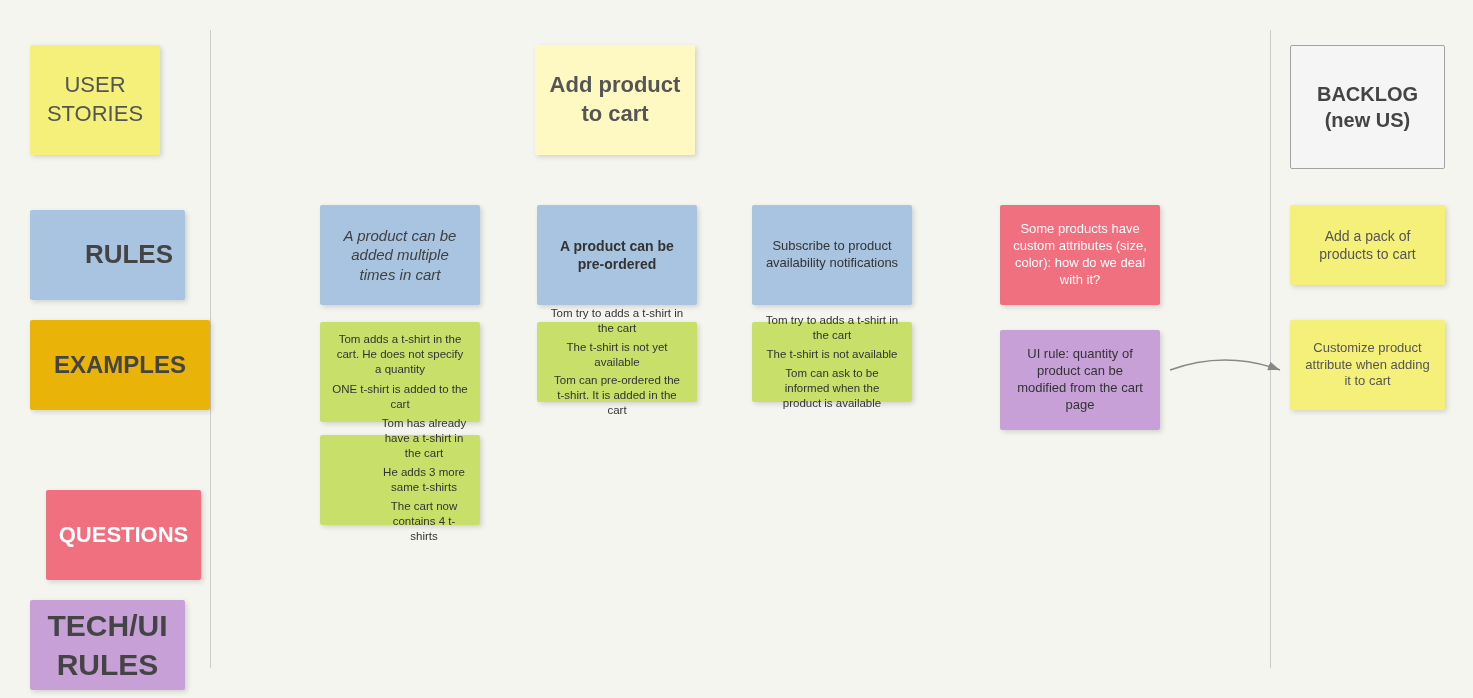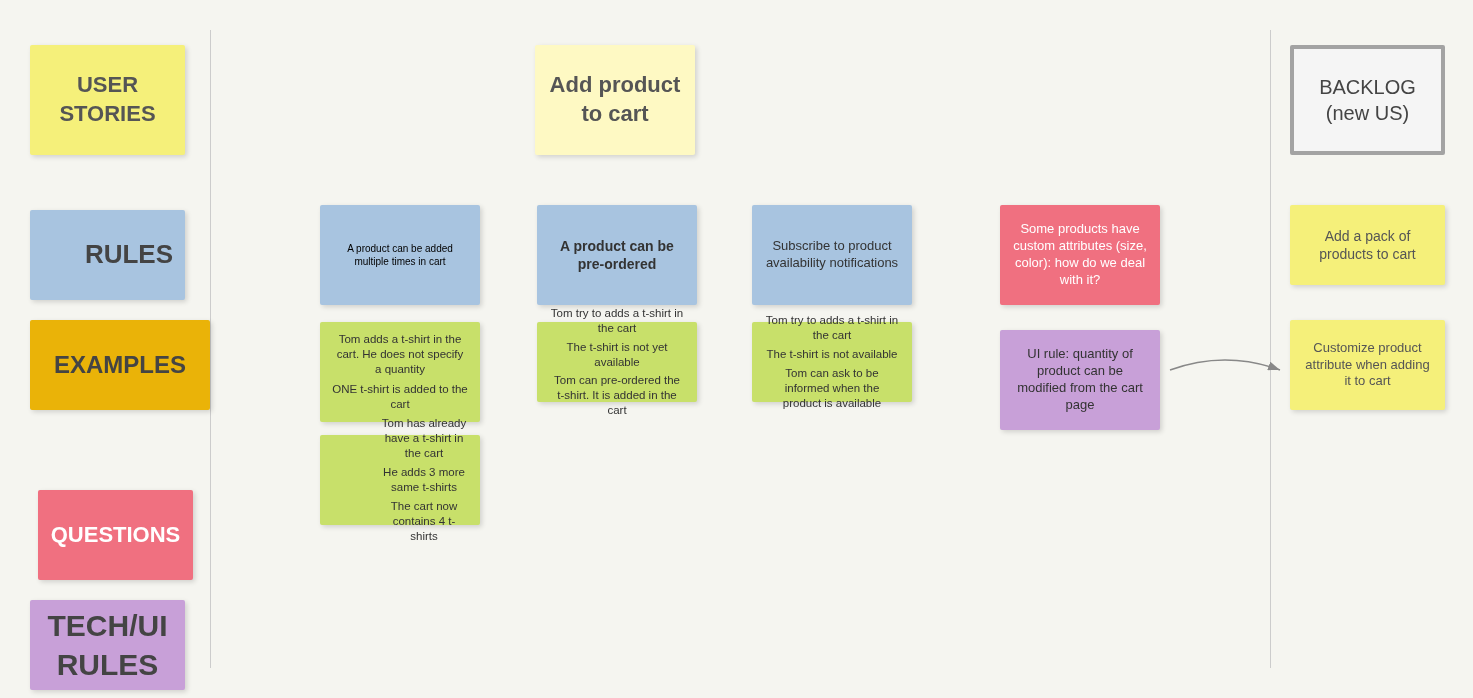--- a/index.html
+++ b/index.html
@@ -27,24 +27,24 @@
       align-items: center;
       justify-content: center;
       text-align: center;
       box-shadow: 2px 2px 5px rgba(0,0,0,0.15);
       line-height: 1.3;
     }
 
     
     .sticky-user-stories {
       background: #f5f07a;
-      width: 155px;
+      width: 130px;
       height: 110px;
       font-size: 22px;
-      font-weight: bold;
+      font-weight: normal;
       color: #555;
       left: 30px;
       top: 45px;
     }
 
     .sticky-rules {
       background: #a8c4e0;
       width: 155px;
       height: 90px;
       font-size: 26px;
@@ -66,21 +66,21 @@
       top: 320px;
     }
 
     .sticky-questions {
       background: #f07080;
       width: 155px;
       height: 90px;
       font-size: 22px;
       font-weight: bold;
       color: #fff;
-      left: 38px;
+      left: 46px;
       top: 490px;
     }
 
     .sticky-tech-ui {
       background: #c8a0d8;
       width: 155px;
       height: 90px;
       font-size: 30px;
       font-weight: bold;
       color: #444;
@@ -95,40 +95,41 @@
       height: 110px;
       font-size: 22px;
       font-weight: bold;
       color: #555;
       left: 535px;
       top: 45px;
     }
 
     .sticky-backlog-header {
       background: #f5f5f5;
-      border: 4px solid #a3a3a3;
-      width: 155px;
-      height: 110px;
+      border: 1px solid #a3a3a3;
+      width: 155px;
+      height: 124px;
       font-size: 20px;
-      font-weight: normal;
+      font-weight: bold;
       color: #444;
       left: 1290px;
       top: 45px;
       box-shadow: none;
     }
 
     
     .sticky-rule-multiple {
       background: #a8c4e0;
       width: 160px;
       height: 100px;
-      font-size: 10px;
-      color: #000000;
+      font-size: 15px;
+      color: #404040;
       left: 320px;
       top: 205px;
+      font-style: italic;
     }
 
     .sticky-rule-preorder {
       background: #a8c4e0;
       width: 160px;
       height: 100px;
       font-size: 14px;
       font-weight: bold;
       color: #333;
       left: 537px;

